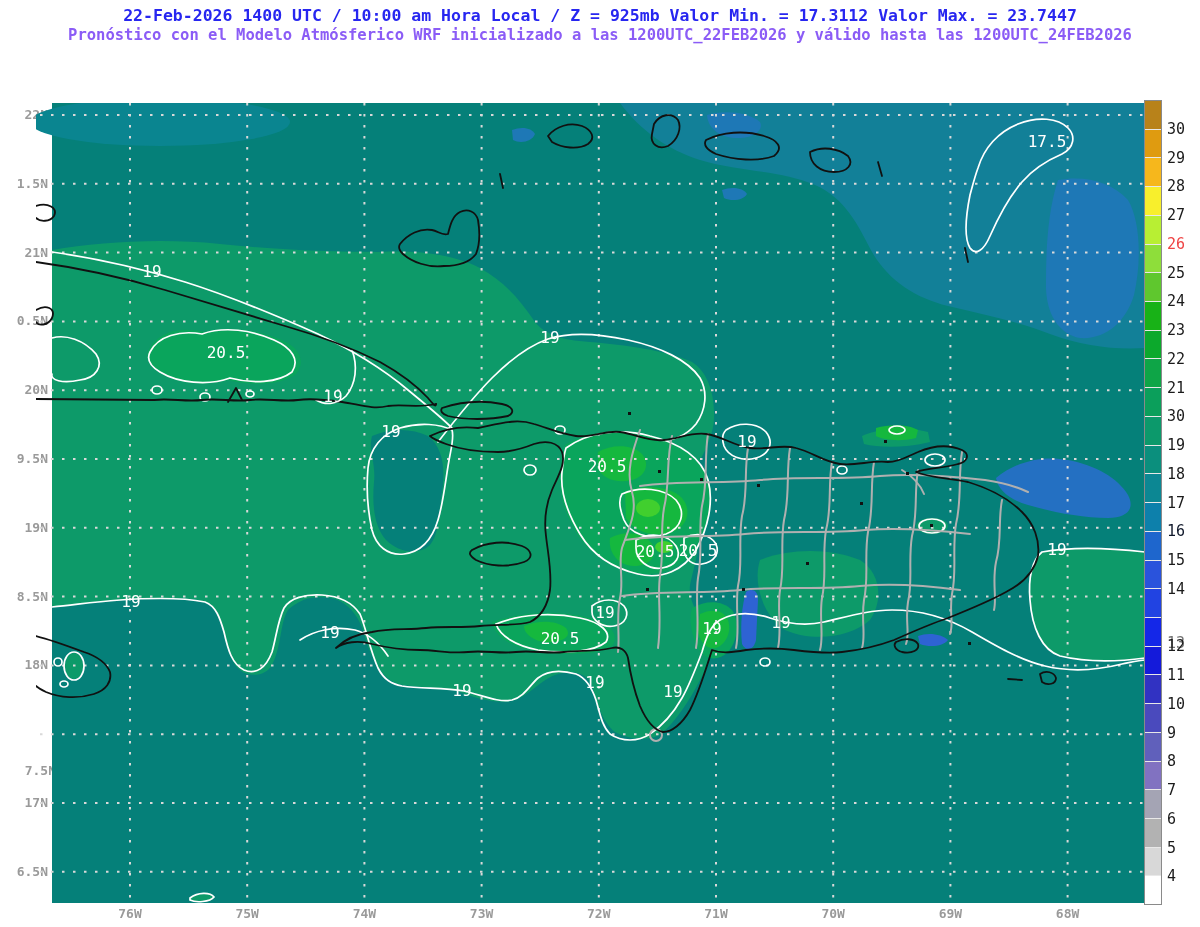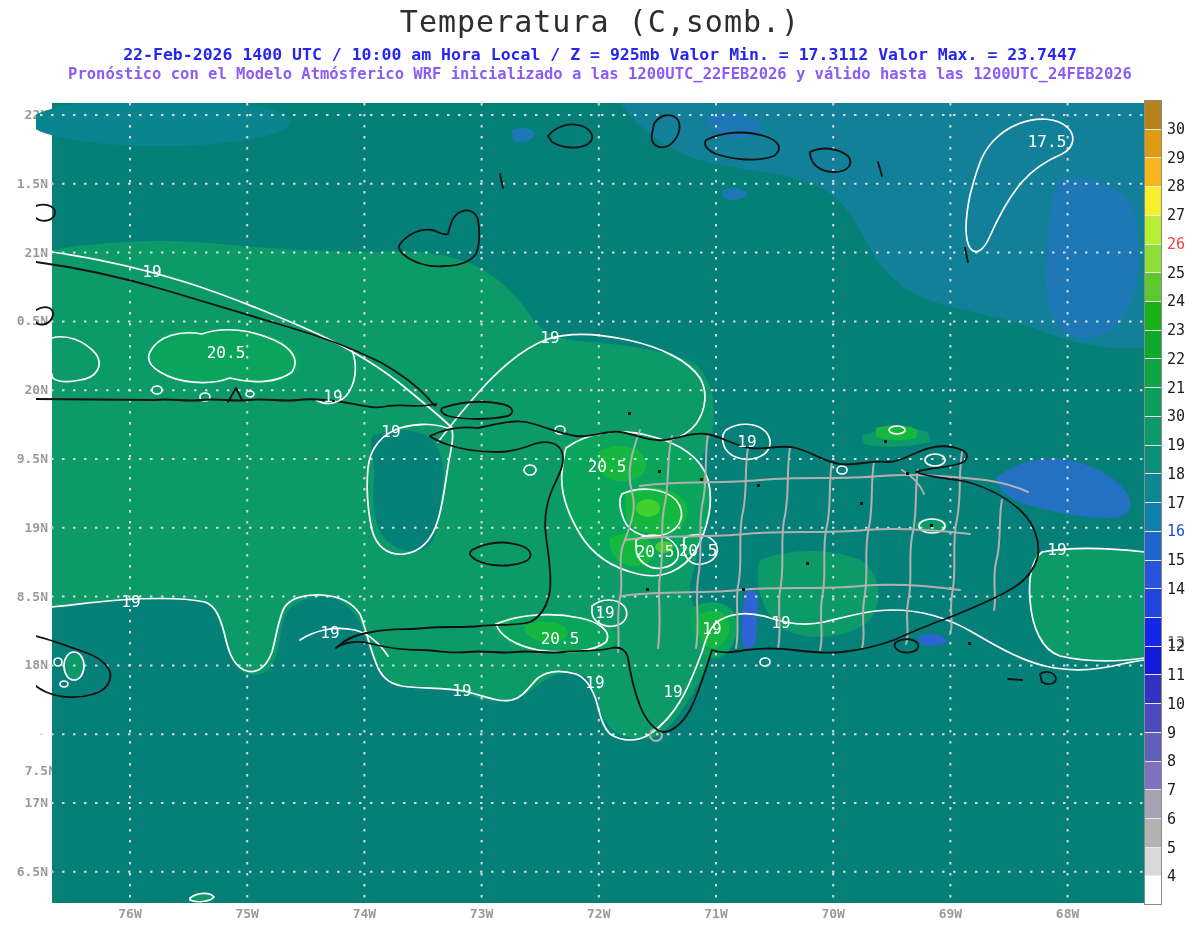--- a/index.html
+++ b/index.html
@@ -24,21 +24,20 @@
   .credit .pi{color:#6a46ff;font-weight:bold;font-size:17px;line-height:15px;}
   .credit .rest{color:#3c3c3c;}
   .cntlab{font-family:"DejaVu Sans Mono",monospace;}
 </style>
 </head>
 <body>
 
 <div class="page">
 
   <div class="hdr">
-    <div id="title" style="color: rgb(46, 46, 46);">Temperatura (C,somb.)</div>
     <div id="sub1" style="color: rgb(39, 38, 240);">22-Feb-2026  1400 UTC / 10:00 am Hora Local / Z = 925mb   Valor Min. = 17.3112  Valor Max. = 23.7447</div>
     <div id="sub2" style="color: #8b5cf6;">Pronóstico con el Modelo Atmósferico WRF inicializado a las 1200UTC_22FEB2026 y válido hasta las  1200UTC_24FEB2026</div>
   </div>
 
   <div id="lat-labels">
       <div class="latlab" style="left: 2px; top: 107px;">22N</div>
       <div class="latlab" style="left: 2px; top: 175.8px;">1.5N</div>
       <div class="latlab" style="left: 2px; top: 244.6px;">21N</div>
       <div class="latlab" style="left: 2px; top: 313.4px;">0.5N</div>
       <div class="latlab" style="left: 2px; top: 382.2px;">20N</div>
@@ -368,21 +367,21 @@
       <div class="cblab" style="color: #ef4444; top: 234.75px;">26</div>
       <div class="cblab" style="color: rgb(27, 27, 27); top: 263.5px;">25</div>
       <div class="cblab" style="color: rgb(27, 27, 27); top: 292.25px;">24</div>
       <div class="cblab" style="color: rgb(27, 27, 27); top: 321px;">23</div>
       <div class="cblab" style="color: rgb(27, 27, 27); top: 349.75px;">22</div>
       <div class="cblab" style="color: rgb(27, 27, 27); top: 378.5px;">21</div>
       <div class="cblab" style="color: rgb(27, 27, 27); top: 407.25px;">30</div>
       <div class="cblab" style="color: rgb(27, 27, 27); top: 436px;">19</div>
       <div class="cblab" style="color: rgb(27, 27, 27); top: 464.75px;">18</div>
       <div class="cblab" style="color: rgb(27, 27, 27); top: 493.5px;">17</div>
-      <div class="cblab" style="color: #1d4ed8; top: 522.25px;">16</div>
+      <div class="cblab" style="color: #0f172a; top: 522.25px;">16</div>
       <div class="cblab" style="color: rgb(27, 27, 27); top: 551px;">15</div>
       <div class="cblab" style="color: rgb(27, 27, 27); top: 579.75px;">14</div>
       <div class="cblab" style="color: #737373; top: 634px; text-align: center;">13</div>
       <div class="cblab" style="color: rgb(27, 27, 27); top: 637.25px;">12</div>
       <div class="cblab" style="color: rgb(27, 27, 27); top: 666px;">11</div>
       <div class="cblab" style="color: rgb(27, 27, 27); top: 694.75px;">10</div>
       <div class="cblab" style="color: rgb(27, 27, 27); top: 723.5px;">9</div>
       <div class="cblab" style="color: rgb(27, 27, 27); top: 752.25px;">8</div>
       <div class="cblab" style="color: rgb(27, 27, 27); top: 781px;">7</div>
       <div class="cblab" style="color: rgb(27, 27, 27); top: 809.75px;">6</div>

